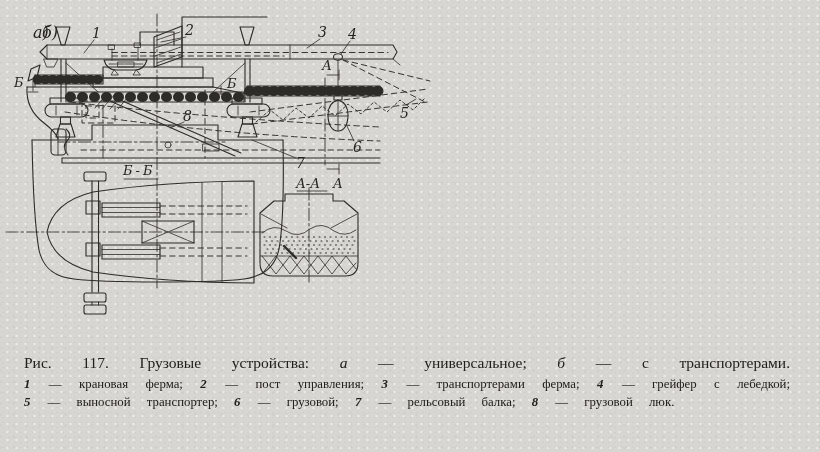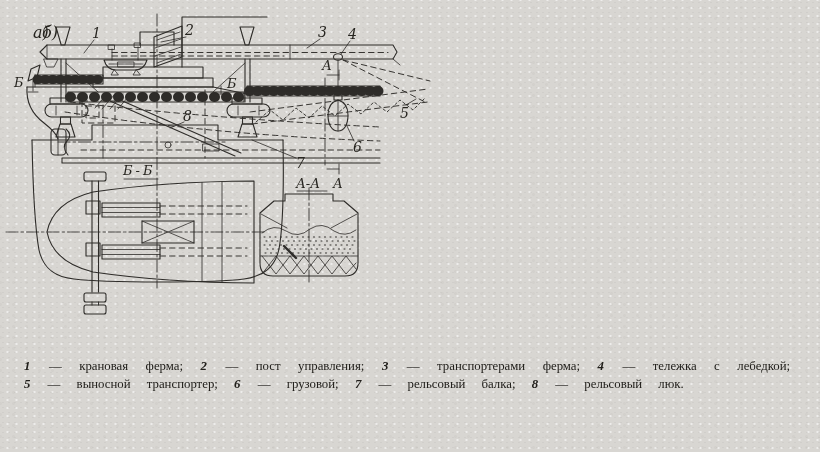--- a/index.html
+++ b/index.html
@@ -221,25 +221,33 @@
     <text class="lbl-lg" x="477" y="78">б)</text>
     <text class="lbl-sm" x="449" y="127">Б</text>
     <text class="lbl-sm" x="662" y="128">Б</text>
     <text class="lbl-sm" x="757" y="110">А</text>
     <text class="lbl-sm" x="768" y="228">А</text>
     <text class="lbl-sm wide" x="558" y="215">Б-Б</text>
     <text class="lbl-sm" x="731" y="228">А-А</text>
   </svg>
 
   <div class="caption">
+    <div class="cap-title">
+      <span>Рис. 117.</span>
+      <span>Грузовые устройства:</span>
+      <i>а</i>
+      <span>— универсальное;</span>
+      <i>б</i>
+      <span>— с транспортерами.</span>
+    </div>
     <div class="cap-legend">
       <span class="li"><i>1</i> <span>— крановая ферма;</span></span>
       <span class="li"><i>2</i> <span>— пост управления;</span></span>
       <span class="li"><i>3</i> <span>— транспортерами ферма;</span></span>
-      <span class="li"><i>4</i> <span>— тележка с лебедкой;</span></span>
+      <span class="li"><i>4</i> <span>— грейфер с лебедкой;</span></span>
       <span class="li"><i>5</i> <span>— выносной транспортер;</span></span>
       <span class="li"><i>6</i> <span>— грузовой;</span></span>
       <span class="li"><i>7</i> <span>— рельсовый балка;</span></span>
-      <span class="li"><i>8</i> <span>— рельсовый люк.</span></span>
+      <span class="li"><i>8</i> <span>— грузовой люк.</span></span>
     </div>
   </div>
 
 </div>
 
 </body></html>

